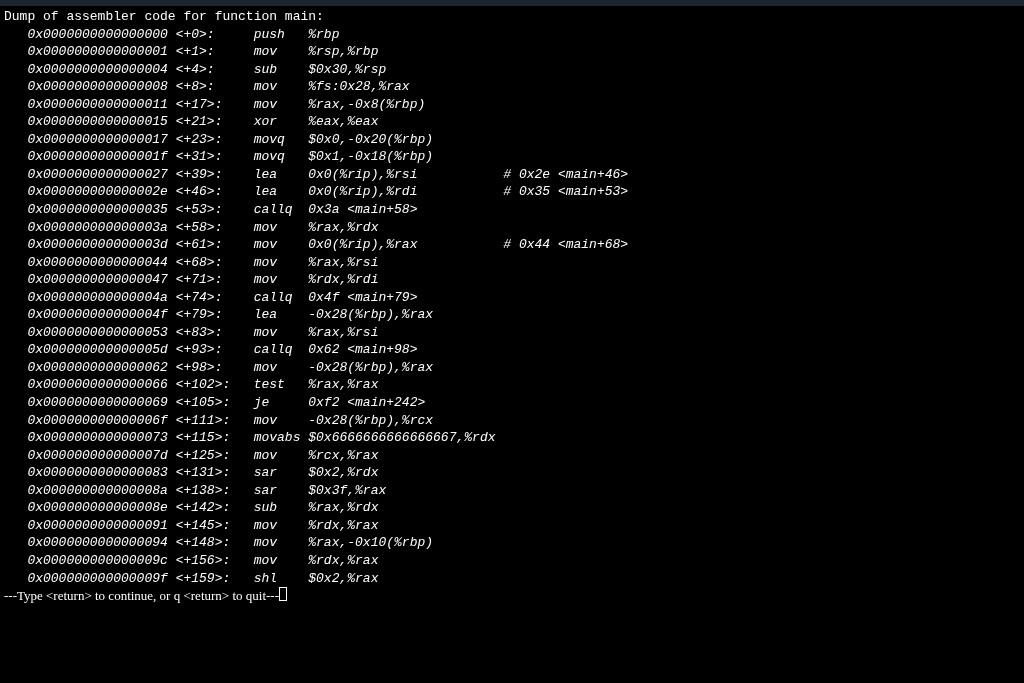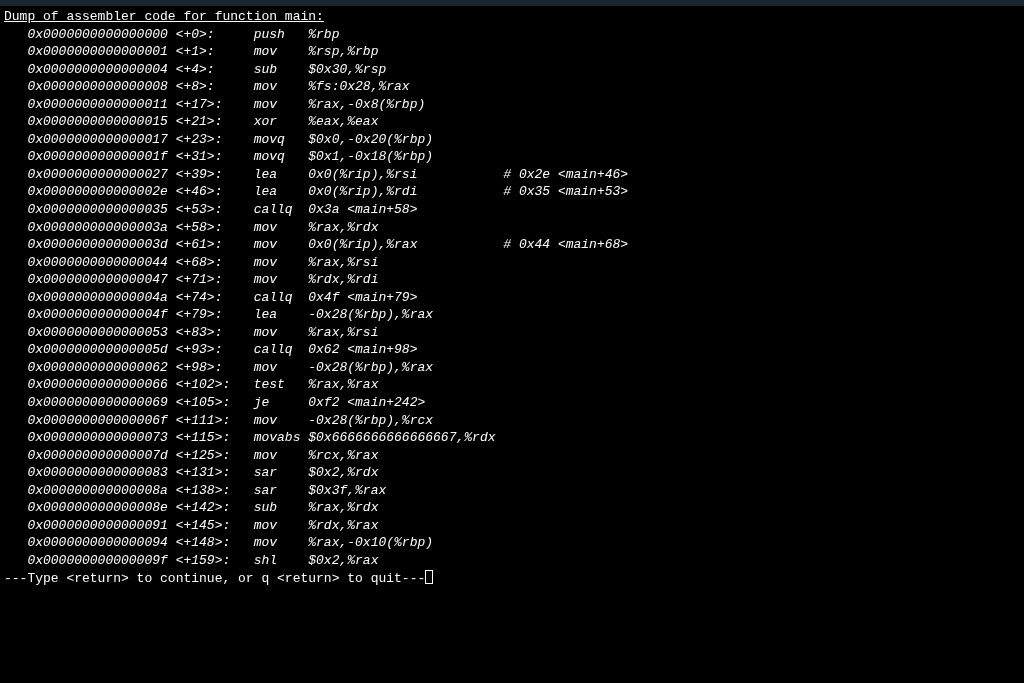--- a/index.html
+++ b/index.html
@@ -13,30 +13,30 @@
       font-family: 'Courier New', monospace;
       font-size: 13px;
       line-height: 1.35;
       padding: 2px 4px;
       width: 1024px;
       height: 683px;
       overflow: hidden;
     }
     .header {
       color: #fff;
-      text-decoration: underline;
     }
     .asm-line {
       white-space: pre;
       color: #fff;
       font-style: italic;
     }
     .prompt-line {
       white-space: pre;
       display: flex;
+      font-family: Liberation Serif, serif;
     }
     .cursor {
       display: inline-block;
       width: 8px;
       height: 14px;
       border: 1px solid #fff;
       background: transparent;
       margin-left: 0;
     }
     .tab-bar {
@@ -83,18 +83,19 @@
       <div class="asm-line">   0x0000000000000066 &lt;+102&gt;:   test   %rax,%rax</div>
       <div class="asm-line">   0x0000000000000069 &lt;+105&gt;:   je     0xf2 &lt;main+242&gt;</div>
       <div class="asm-line">   0x000000000000006f &lt;+111&gt;:   mov    -0x28(%rbp),%rcx</div>
       <div class="asm-line">   0x0000000000000073 &lt;+115&gt;:   movabs $0x6666666666666667,%rdx</div>
       <div class="asm-line">   0x000000000000007d &lt;+125&gt;:   mov    %rcx,%rax</div>
       <div class="asm-line">   0x0000000000000083 &lt;+131&gt;:   sar    $0x2,%rdx</div>
       <div class="asm-line">   0x000000000000008a &lt;+138&gt;:   sar    $0x3f,%rax</div>
       <div class="asm-line">   0x000000000000008e &lt;+142&gt;:   sub    %rax,%rdx</div>
       <div class="asm-line">   0x0000000000000091 &lt;+145&gt;:   mov    %rdx,%rax</div>
       <div class="asm-line">   0x0000000000000094 &lt;+148&gt;:   mov    %rax,-0x10(%rbp)</div>
+      <div class="asm-line">   0x000000000000009c &lt;+156&gt;:   mov    %rdx,%rax</div>
       <div class="asm-line">   0x000000000000009f &lt;+159&gt;:   shl    $0x2,%rax</div>
     </div>
   <div class="prompt-line">
     <span>---Type &lt;return&gt; to continue, or q &lt;return&gt; to quit---</span><span class="cursor"></span>
   </div>
 </div>
 
 </body></html>

